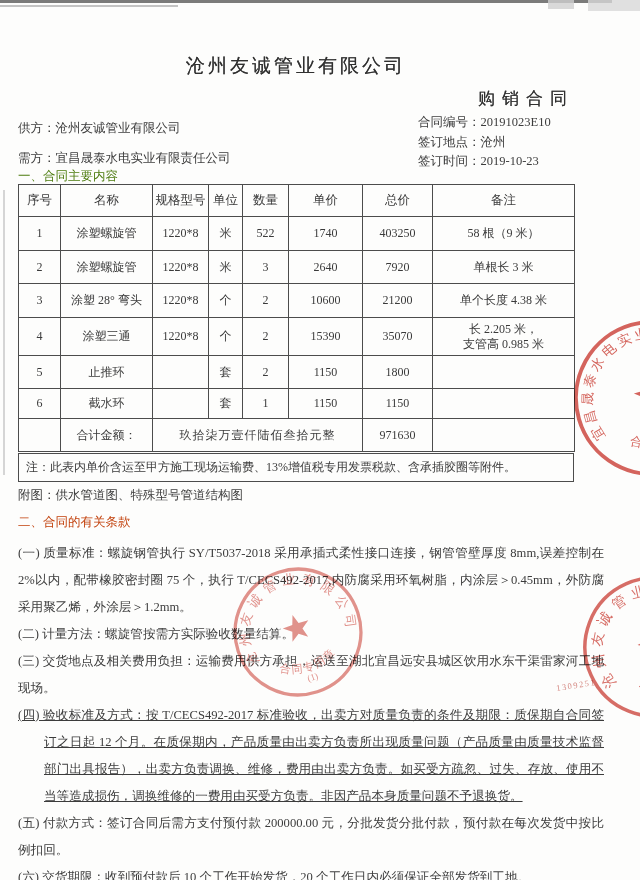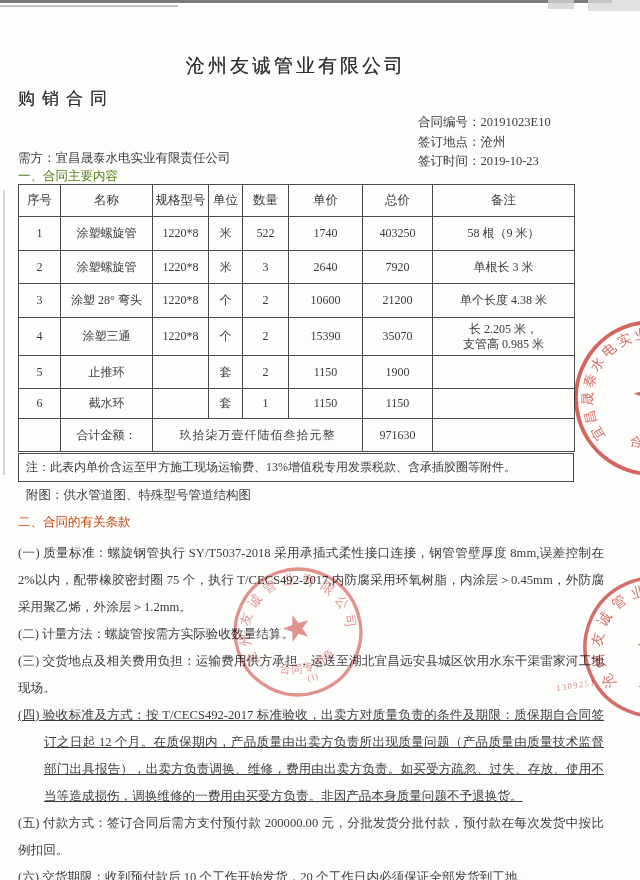--- a/index.html
+++ b/index.html
@@ -12,21 +12,21 @@
   .abs{position:absolute;}
   
   .scan-topline{left:0;top:0;width:612px;height:3px;background:#4f4f4f;opacity:.75;}
   .scan-topline2{left:0;top:5px;width:178px;height:2px;background:#8a8a8a;opacity:.5;}
   .scan-tab1{left:548px;top:0;width:26px;height:9px;background:#cfcfcf;opacity:.8;}
   .scan-tab2{left:588px;top:0;width:52px;height:11px;background:#d8d8d8;opacity:.8;}
   .scan-leftedge{left:3px;top:190px;width:2px;height:285px;background:#b5b5b5;opacity:.55;}
 
   .company-title{left:18px;top:53px;width:556px;text-align:center;
     font-size:19px;letter-spacing:3px;color:#303030;text-shadow:0 0 .6px rgba(64,64,64,.8);}
-  .doc-title{left:18px;top:87px;width:556px;text-align:left;
+  .doc-title{left:18px;top:87px;width:556px;text-align:right;
     font-size:17px;letter-spacing:7px;color:#303030;text-shadow:0 0 .6px rgba(64,64,64,.8);}
 
   .meta{font-size:12.5px;color:#3c3c3c;white-space:nowrap;}
   .supplier-line{left:18px;top:120px;}
   .buyer-line{left:18px;top:150px;text-align:center;}
   .contract-no{left:418px;top:114px;}
   .sign-place{left:418px;top:134px;}
   .sign-date{left:418px;top:153px;}
 
   .sec-heading{left:18px;top:168px;font-size:12.5px;color:#4d7c0f;}
@@ -35,21 +35,21 @@
   table.items td,table.items th{
     border:1px solid #4c4c4c;font-weight:normal;font-size:12px;color:#3a3a3a;
     text-align:center;vertical-align:middle;padding:1px 2px;overflow:hidden;}
   table.items th{font-size:12.5px;}
   td.remark{white-space:pre-line;line-height:1.25;}
   td.words{letter-spacing:1px;}
 
   .note-box{left:18px;top:453px;width:540px;border:1px solid #4c4c4c;
     padding:5px 7px;font-size:12px;color:#3a3a3a;background:transparent;}
 
-  .attachment-line{left:18px;top:487px;font-size:12.5px;margin-left:8px;}
+  .attachment-line{left:18px;top:487px;font-size:12.5px;}
   .sec2-heading{left:18px;top:514px;font-size:12.5px;color:#c2410c;}
 
   .terms{left:18px;top:540px;width:586px;font-size:12.6px;line-height:27px;
     color:#3c3c3c;text-align:justify;}
   .terms p{margin:0;}
   .terms p.hang{padding-left:26px;text-indent:-26px;text-decoration:underline;}
 
   
   .seal{position:absolute;mix-blend-mode:multiply;pointer-events:none;}
   .seal text{font-family:"Liberation Serif","DejaVu Serif",serif;}
@@ -66,20 +66,21 @@
 
   <div class="abs scan-topline"></div>
   <div class="abs scan-topline2"></div>
   <div class="abs scan-tab1"></div>
   <div class="abs scan-tab2"></div>
   <div class="abs scan-leftedge"></div>
 
   <div class="abs company-title">沧州友诚管业有限公司</div>
   <div class="abs doc-title">购销合同</div>
 
+  <div class="abs meta supplier-line">供方：沧州友诚管业有限公司</div>
   <div class="abs meta buyer-line">需方：宜昌晟泰水电实业有限责任公司</div>
   <div class="abs meta contract-no">合同编号：20191023E10</div>
   <div class="abs meta sign-place">签订地点：沧州</div>
   <div class="abs meta sign-date">签订时间：2019-10-23</div>
 
   <div class="abs sec-heading">一、合同主要内容</div>
 
   <table class="items">
     <colgroup>
       <col style="width:42px">
@@ -143,21 +144,21 @@
       <td class="remark">长 2.205 米，
 支管高 0.985 米</td>
     </tr>
     <tr style="height:33px">
       <td>5</td>
       <td>止推环</td>
       <td></td>
       <td>套</td>
       <td>2</td>
       <td>1150</td>
-      <td>1900</td>
+      <td>1800</td>
       <td class="remark"></td>
     </tr>
     <tr style="height:30px">
       <td>6</td>
       <td>截水环</td>
       <td></td>
       <td>套</td>
       <td>1</td>
       <td>1150</td>
       <td>1150</td>

